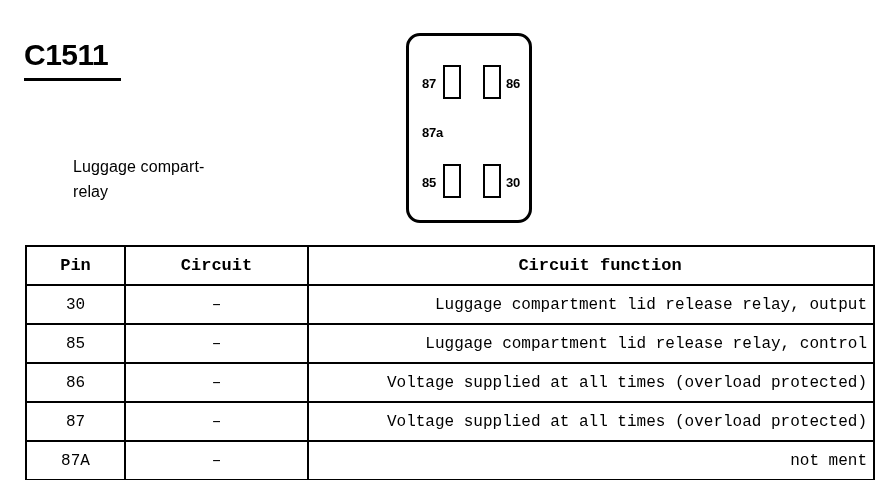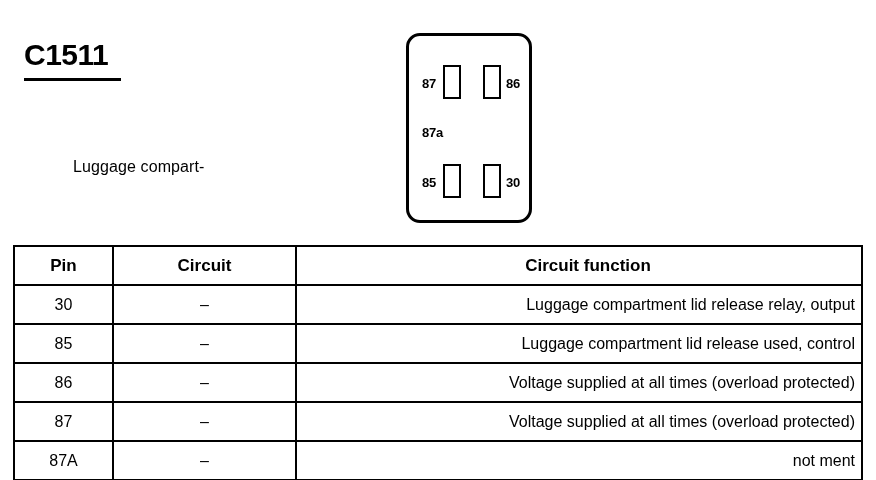--- a/index.html
+++ b/index.html
@@ -82,25 +82,26 @@
   }
   .lbl-87  { left: 13px;  top: 41px; }
   .lbl-86  { left: 97px;  top: 41px; }
   .lbl-87a { left: 13px;  top: 90px; }
   .lbl-85  { left: 13px;  top: 140px; }
   .lbl-30  { left: 97px;  top: 140px; }
 
   
   .pin-table {
     position: absolute;
-    left: 13px;
+    left: 25px;
     top: 245px;
     width: 850px;
     border-collapse: collapse;
     table-layout: fixed;
+    font-family: Liberation Mono, monospace;
   }
   .pin-table th,
   .pin-table td {
     border: 2.5px solid #000;
     height: 37px;
     padding: 0 6px;
     font-size: 16px;
     vertical-align: middle;
   }
   .pin-table th {
@@ -117,20 +118,21 @@
 </head>
 <body>
 
 <div class="title-block">
   <div class="conn-title">C1511</div>
   <div class="title-rule"></div>
 </div>
 
 <div class="conn-desc">
   <div>Luggage compart-</div>
+  <div>relay</div>
 </div>
 
 <div class="connector">
   <div class="slot slot-87"></div>
   <div class="slot slot-86"></div>
   <div class="slot slot-85"></div>
   <div class="slot slot-30"></div>
 
   <div class="pin-label lbl-87">87</div>
   <div class="pin-label lbl-86">86</div>
@@ -149,21 +151,21 @@
   </thead>
   <tbody>
     <tr>
       <td class="col-pin">30</td>
       <td class="col-circuit dash">–</td>
       <td class="col-func">Luggage compartment lid release relay, output</td>
     </tr>
     <tr>
       <td class="col-pin">85</td>
       <td class="col-circuit dash">–</td>
-      <td class="col-func">Luggage compartment lid release used, control</td>
+      <td class="col-func">Luggage compartment lid release relay, control</td>
     </tr>
     <tr>
       <td class="col-pin">86</td>
       <td class="col-circuit dash">–</td>
       <td class="col-func">Voltage supplied at all times (overload protected)</td>
     </tr>
     <tr>
       <td class="col-pin">87</td>
       <td class="col-circuit dash">–</td>
       <td class="col-func">Voltage supplied at all times (overload protected)</td>

